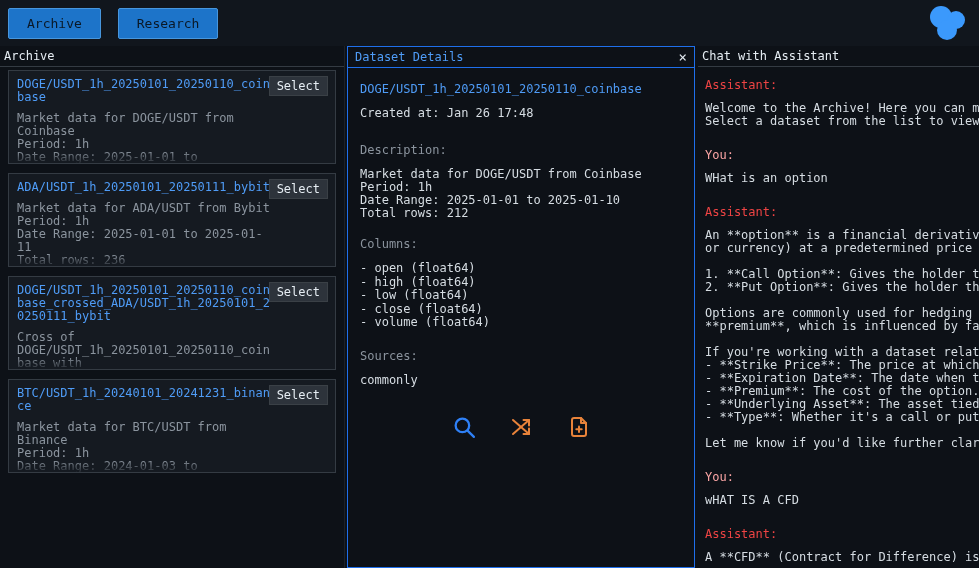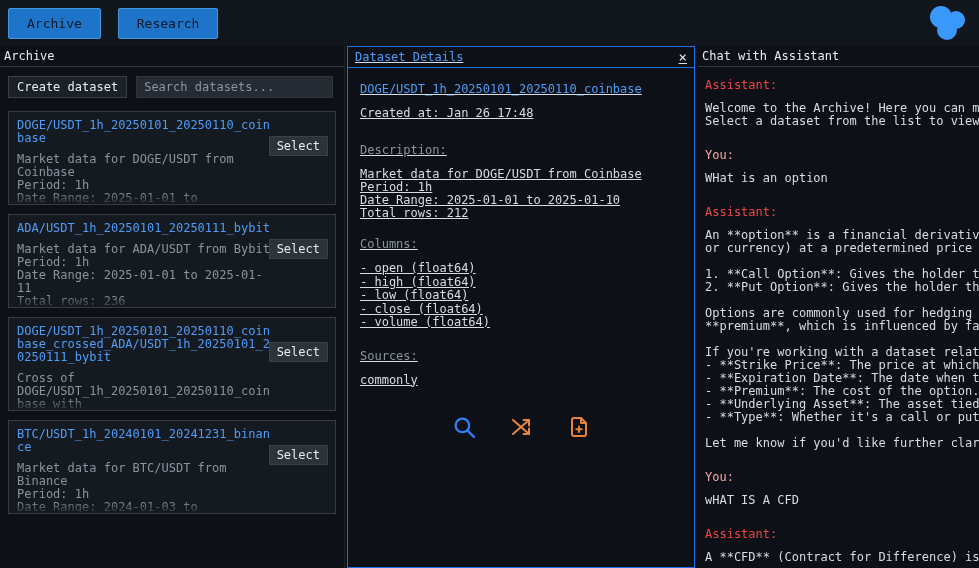--- a/index.html
+++ b/index.html
@@ -48,21 +48,20 @@
     flex-direction: column;
     border-right: 1px solid #1c2129;
   }
   .panel-mid {
     width: 348px;
     margin-left: 2px;
     border: 1px solid #1f6feb;
     display: flex;
     flex-direction: column;
     background: #0d1117;
-    text-decoration: underline;
   }
   .panel-right {
     flex: 1;
     margin-left: 3px;
     display: flex;
     flex-direction: column;
     overflow: hidden;
   }
   .panel-header {
     height: 21px;
@@ -127,21 +126,21 @@
   .card-title {
     color: #4f9cf7;
     line-height: 13px;
     max-width: 256px;
     word-break: break-all;
     white-space: pre-wrap;
     cursor: pointer;
   }
   .select-btn {
     position: absolute;
-    top: 24px;
+    top: 5px;
     right: 7px;
     font-family: "DejaVu Sans Mono", monospace;
     font-size: 12px;
     background: #2d333b;
     border: 1px solid #3a4046;
     color: #e6edf3;
     padding: 2px 7px;
     cursor: pointer;
   }
   .card-desc {
@@ -229,24 +228,20 @@
       <circle cx="20" cy="26" r="10" fill="#3b99fc"></circle>
     </svg>
   </span>
 </div>
 
 <div class="main">
 
   <div class="panel-left">
     <div class="panel-header">Archive</div>
 
-    <div class="controls">
-      <button class="create-btn">Create dataset</button>
-      <input class="search-input" type="text" placeholder="Search datasets..." style="">
-    </div>
 
     <div class="card-list">
 
       <div class="card">
         <button class="select-btn">Select</button>
         <div class="card-title">DOGE/USDT_1h_20250101_20250110_coinbase</div>
         <div class="card-desc">Market data for DOGE/USDT from Coinbase
 Period: 1h
 Date Range: 2025-01-01 to</div>
       </div>

